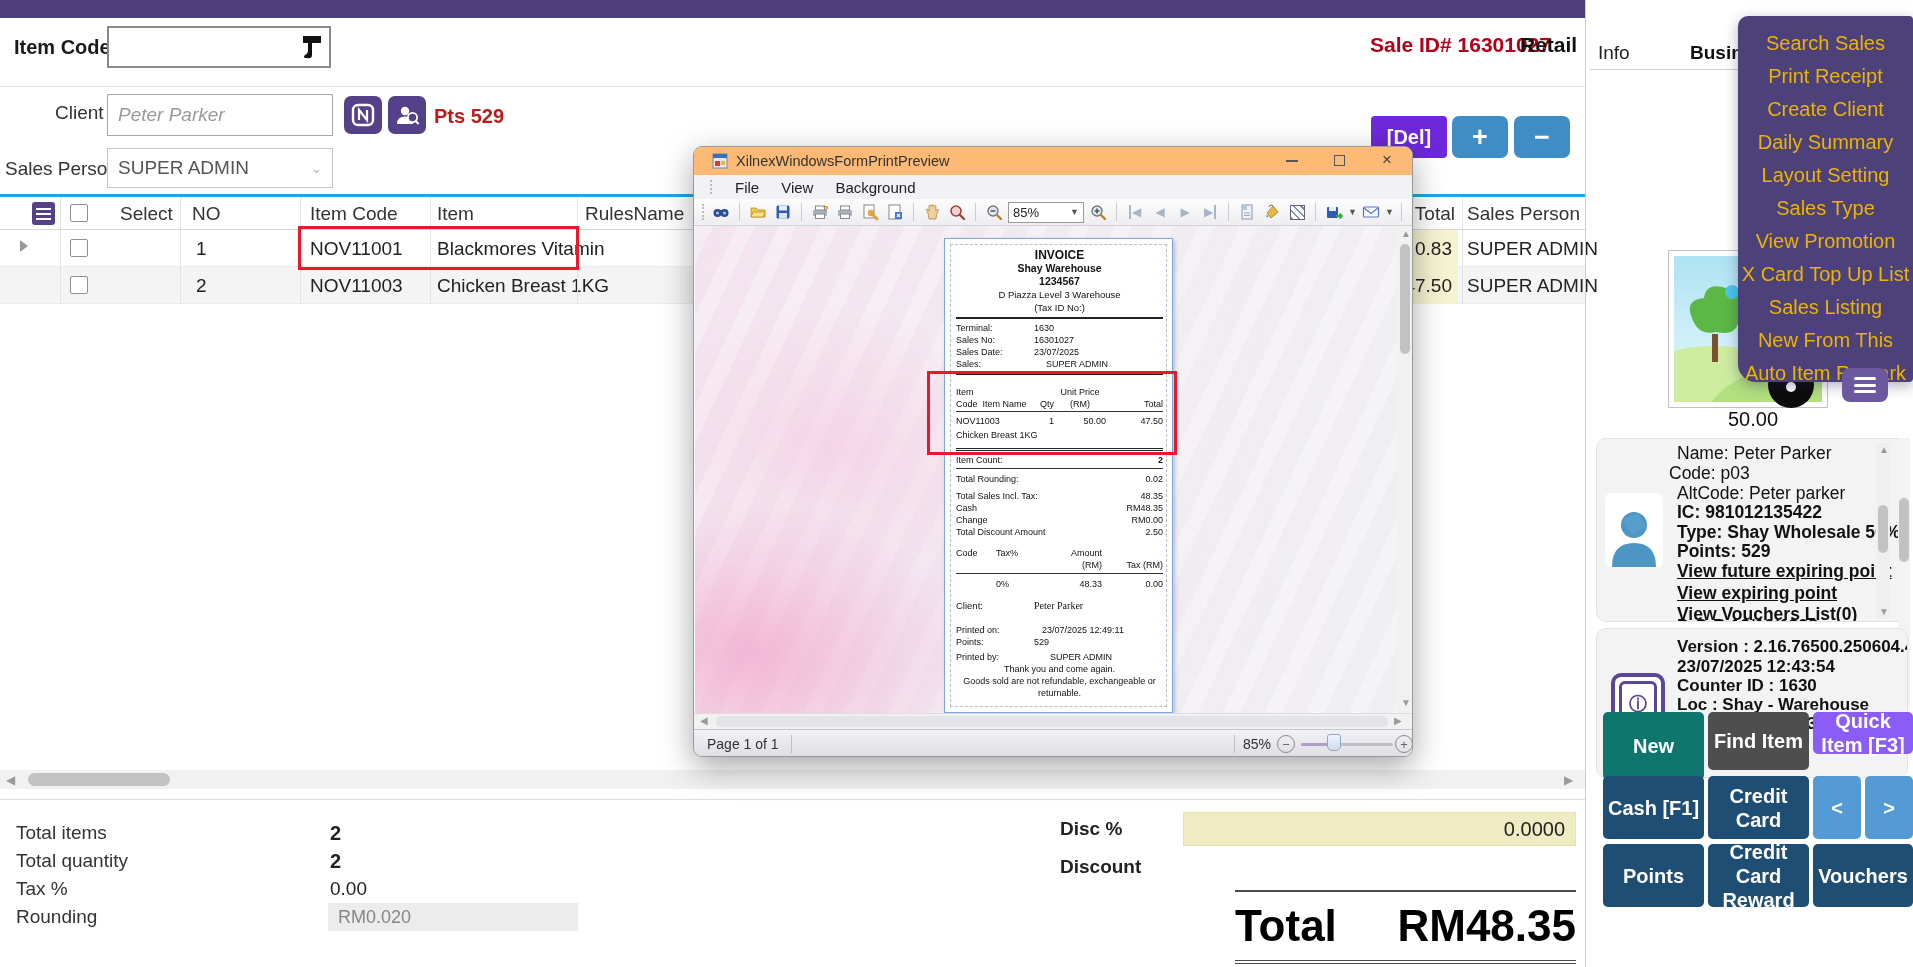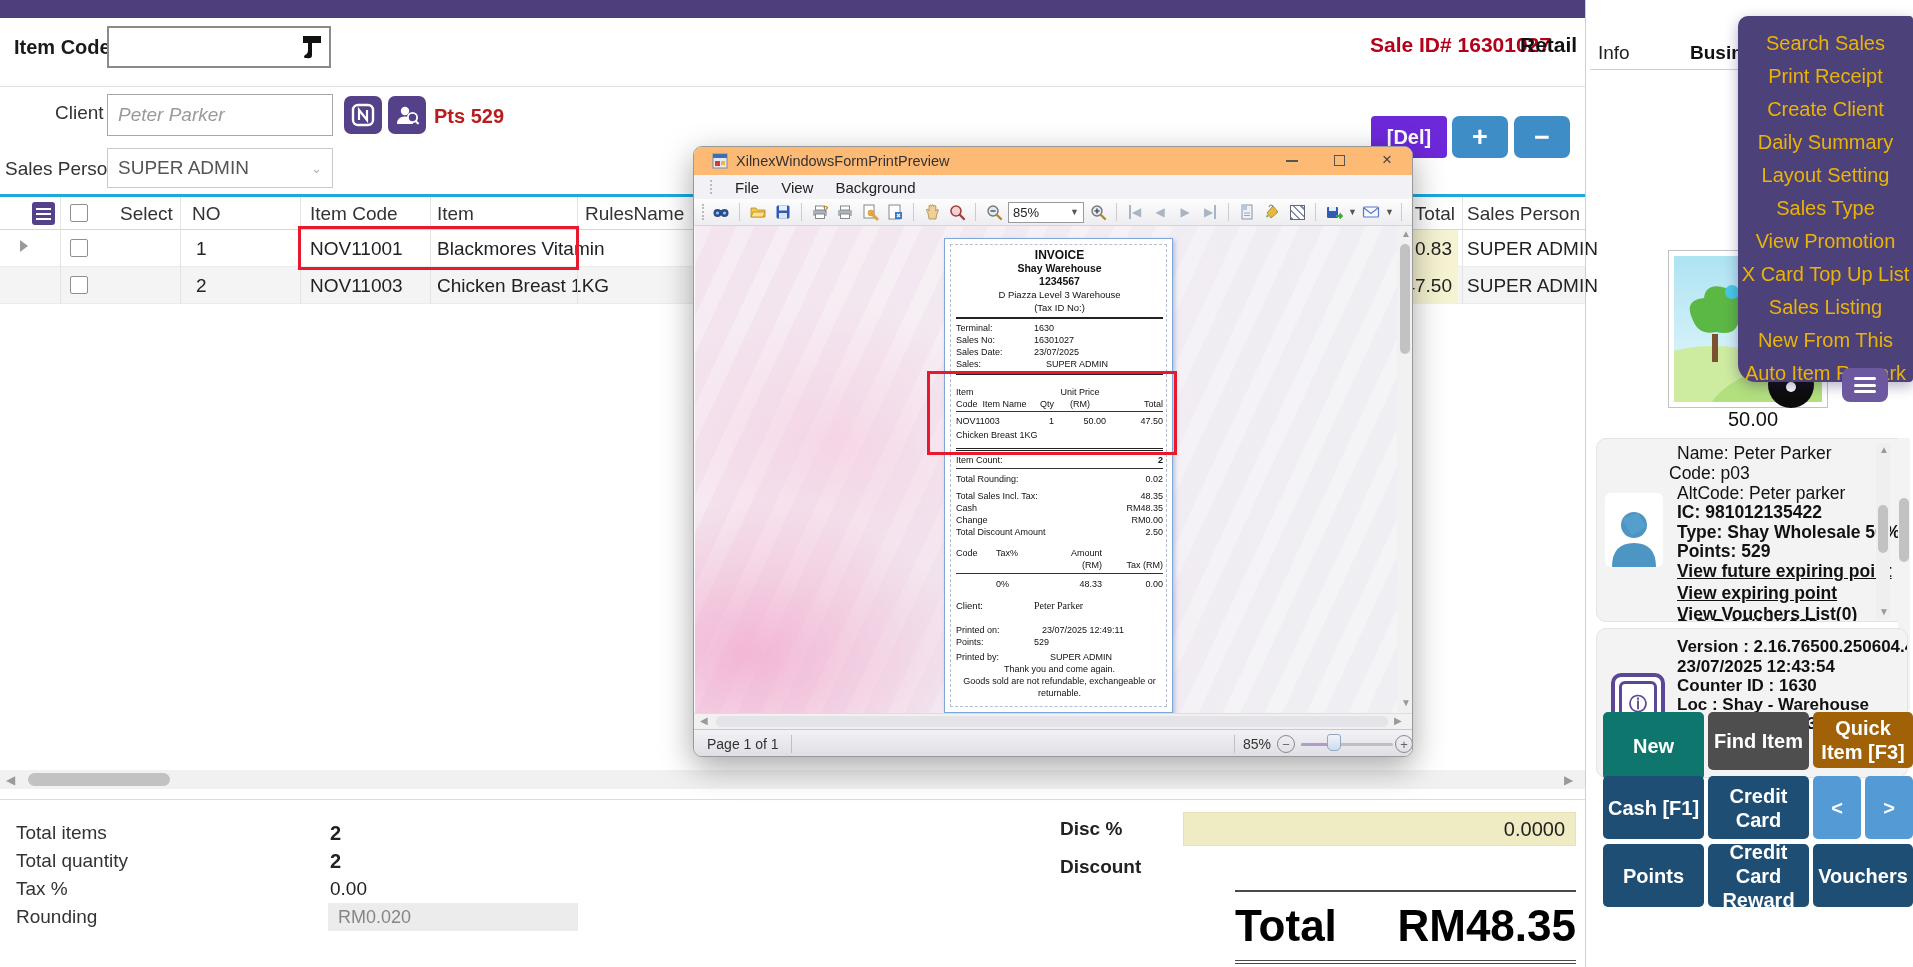--- a/index.html
+++ b/index.html
@@ -263,21 +263,21 @@
     </div>
     <div class="a sys" style="left:80px;top:8px;">Version : 2.16.76500.250604.4</div>
     <div class="a sys" style="left:80px;top:28px;">23/07/2025  12:43:54</div>
     <div class="a sys" style="left:80px;top:47px;">Counter ID : 1630</div>
     <div class="a sys" style="left:80px;top:66px;">Loc : Shay - Warehouse</div>
     <div class="a sys" style="left:80px;top:85px;">IP : 192.168.1.153</div>
   </div>
 
   <div class="a btn gridbtn" style="left:1603px;top:712px;width:101px;height:68px;background:#0f766e;z-index:7;">New</div>
   <div class="a btn gridbtn" style="left:1708px;top:712px;width:101px;height:58px;background:#4E4E4E;z-index:7;">Find Item</div>
-  <div class="a btn gridbtn" style="left:1813px;top:712px;width:100px;height:56px;background:#a16207;z-index:7;">Quick Item [F3]</div>
+  <div class="a btn gridbtn" style="left:1813px;top:712px;width:100px;height:42px;background:#8b5cf6;z-index:7;">Quick Item [F3]</div>
   <div class="a btn gridbtn" style="left:1603px;top:776px;width:101px;height:63px;background:#1E4E74;z-index:7;">Cash [F1]</div>
   <div class="a btn gridbtn" style="left:1708px;top:776px;width:101px;height:63px;background:#1E4E74;z-index:7;">Credit Card</div>
   <div class="a btn gridbtn" style="left:1813px;top:776px;width:48px;height:63px;background:#549BD5;z-index:7;">&lt;</div>
   <div class="a btn gridbtn" style="left:1865px;top:776px;width:48px;height:63px;background:#549BD5;z-index:7;">&gt;</div>
   <div class="a btn gridbtn" style="left:1603px;top:844px;width:101px;height:63px;background:#1E4E74;z-index:7;">Points</div>
   <div class="a btn gridbtn" style="left:1708px;top:844px;width:101px;height:63px;background:#1E4E74;z-index:7;">Credit Card Reward</div>
   <div class="a btn gridbtn" style="left:1813px;top:844px;width:100px;height:63px;background:#1E4E74;z-index:7;">Vouchers</div>
 
   <div class="a dialog">
 

